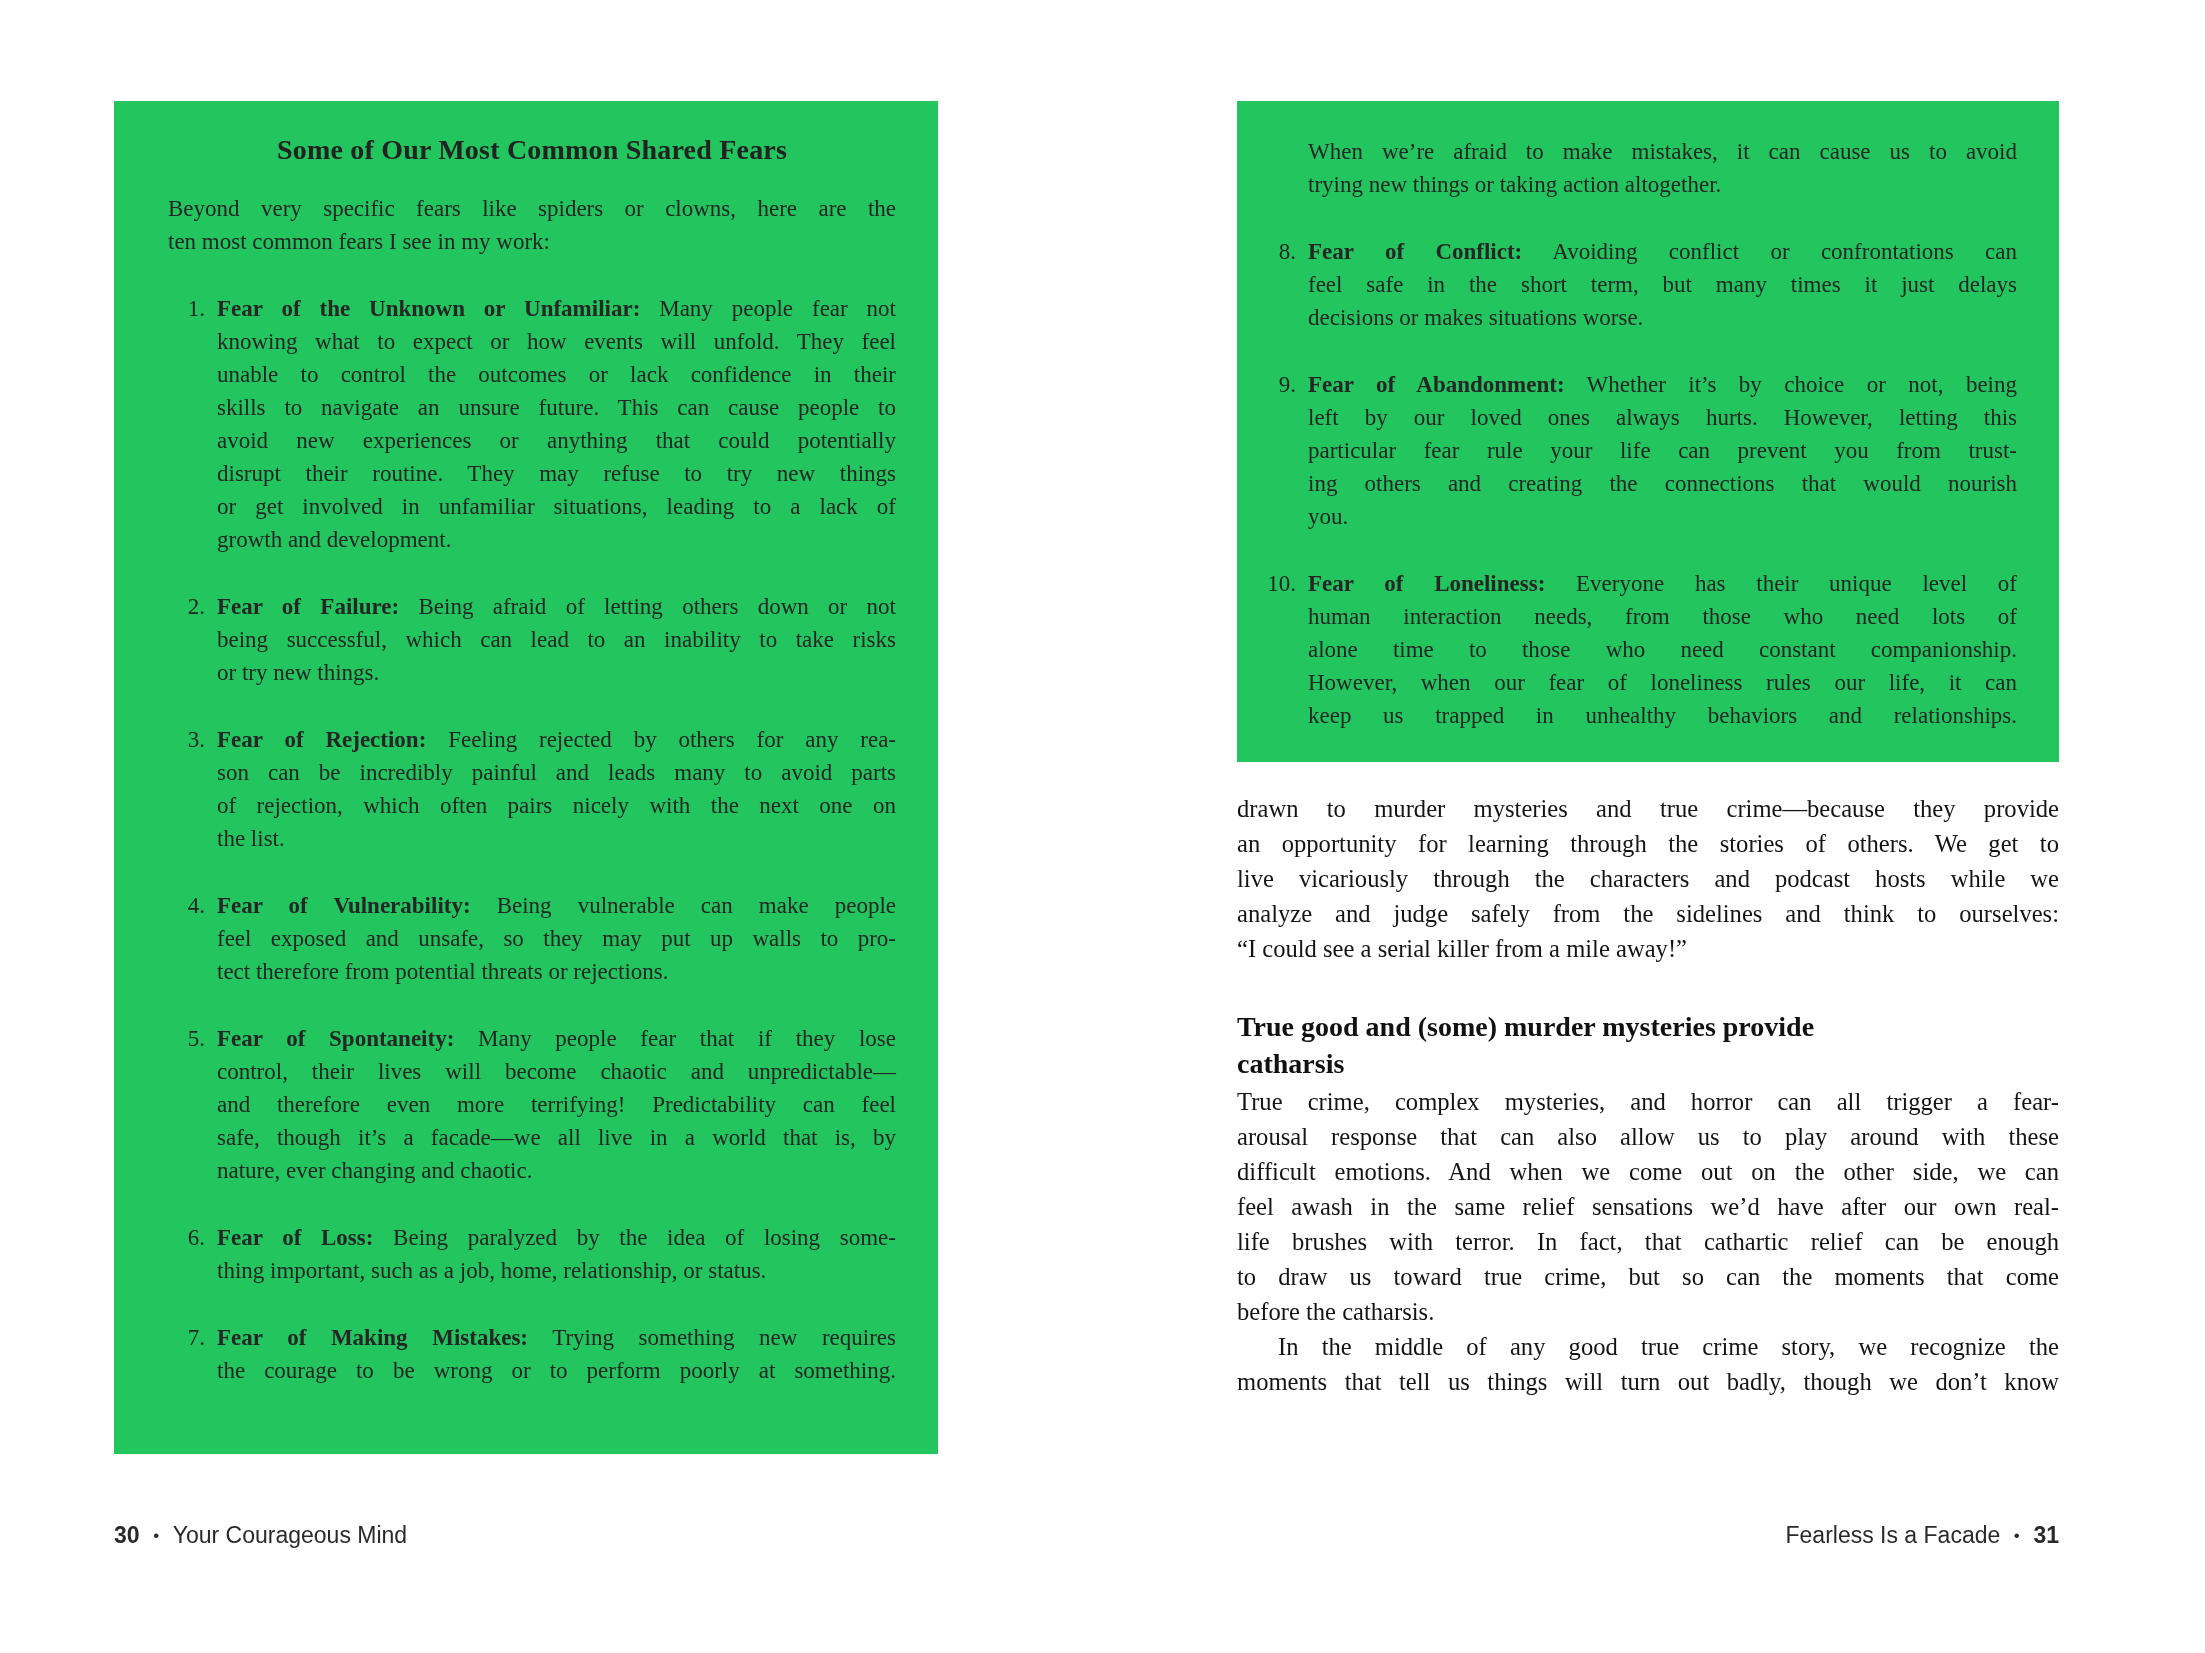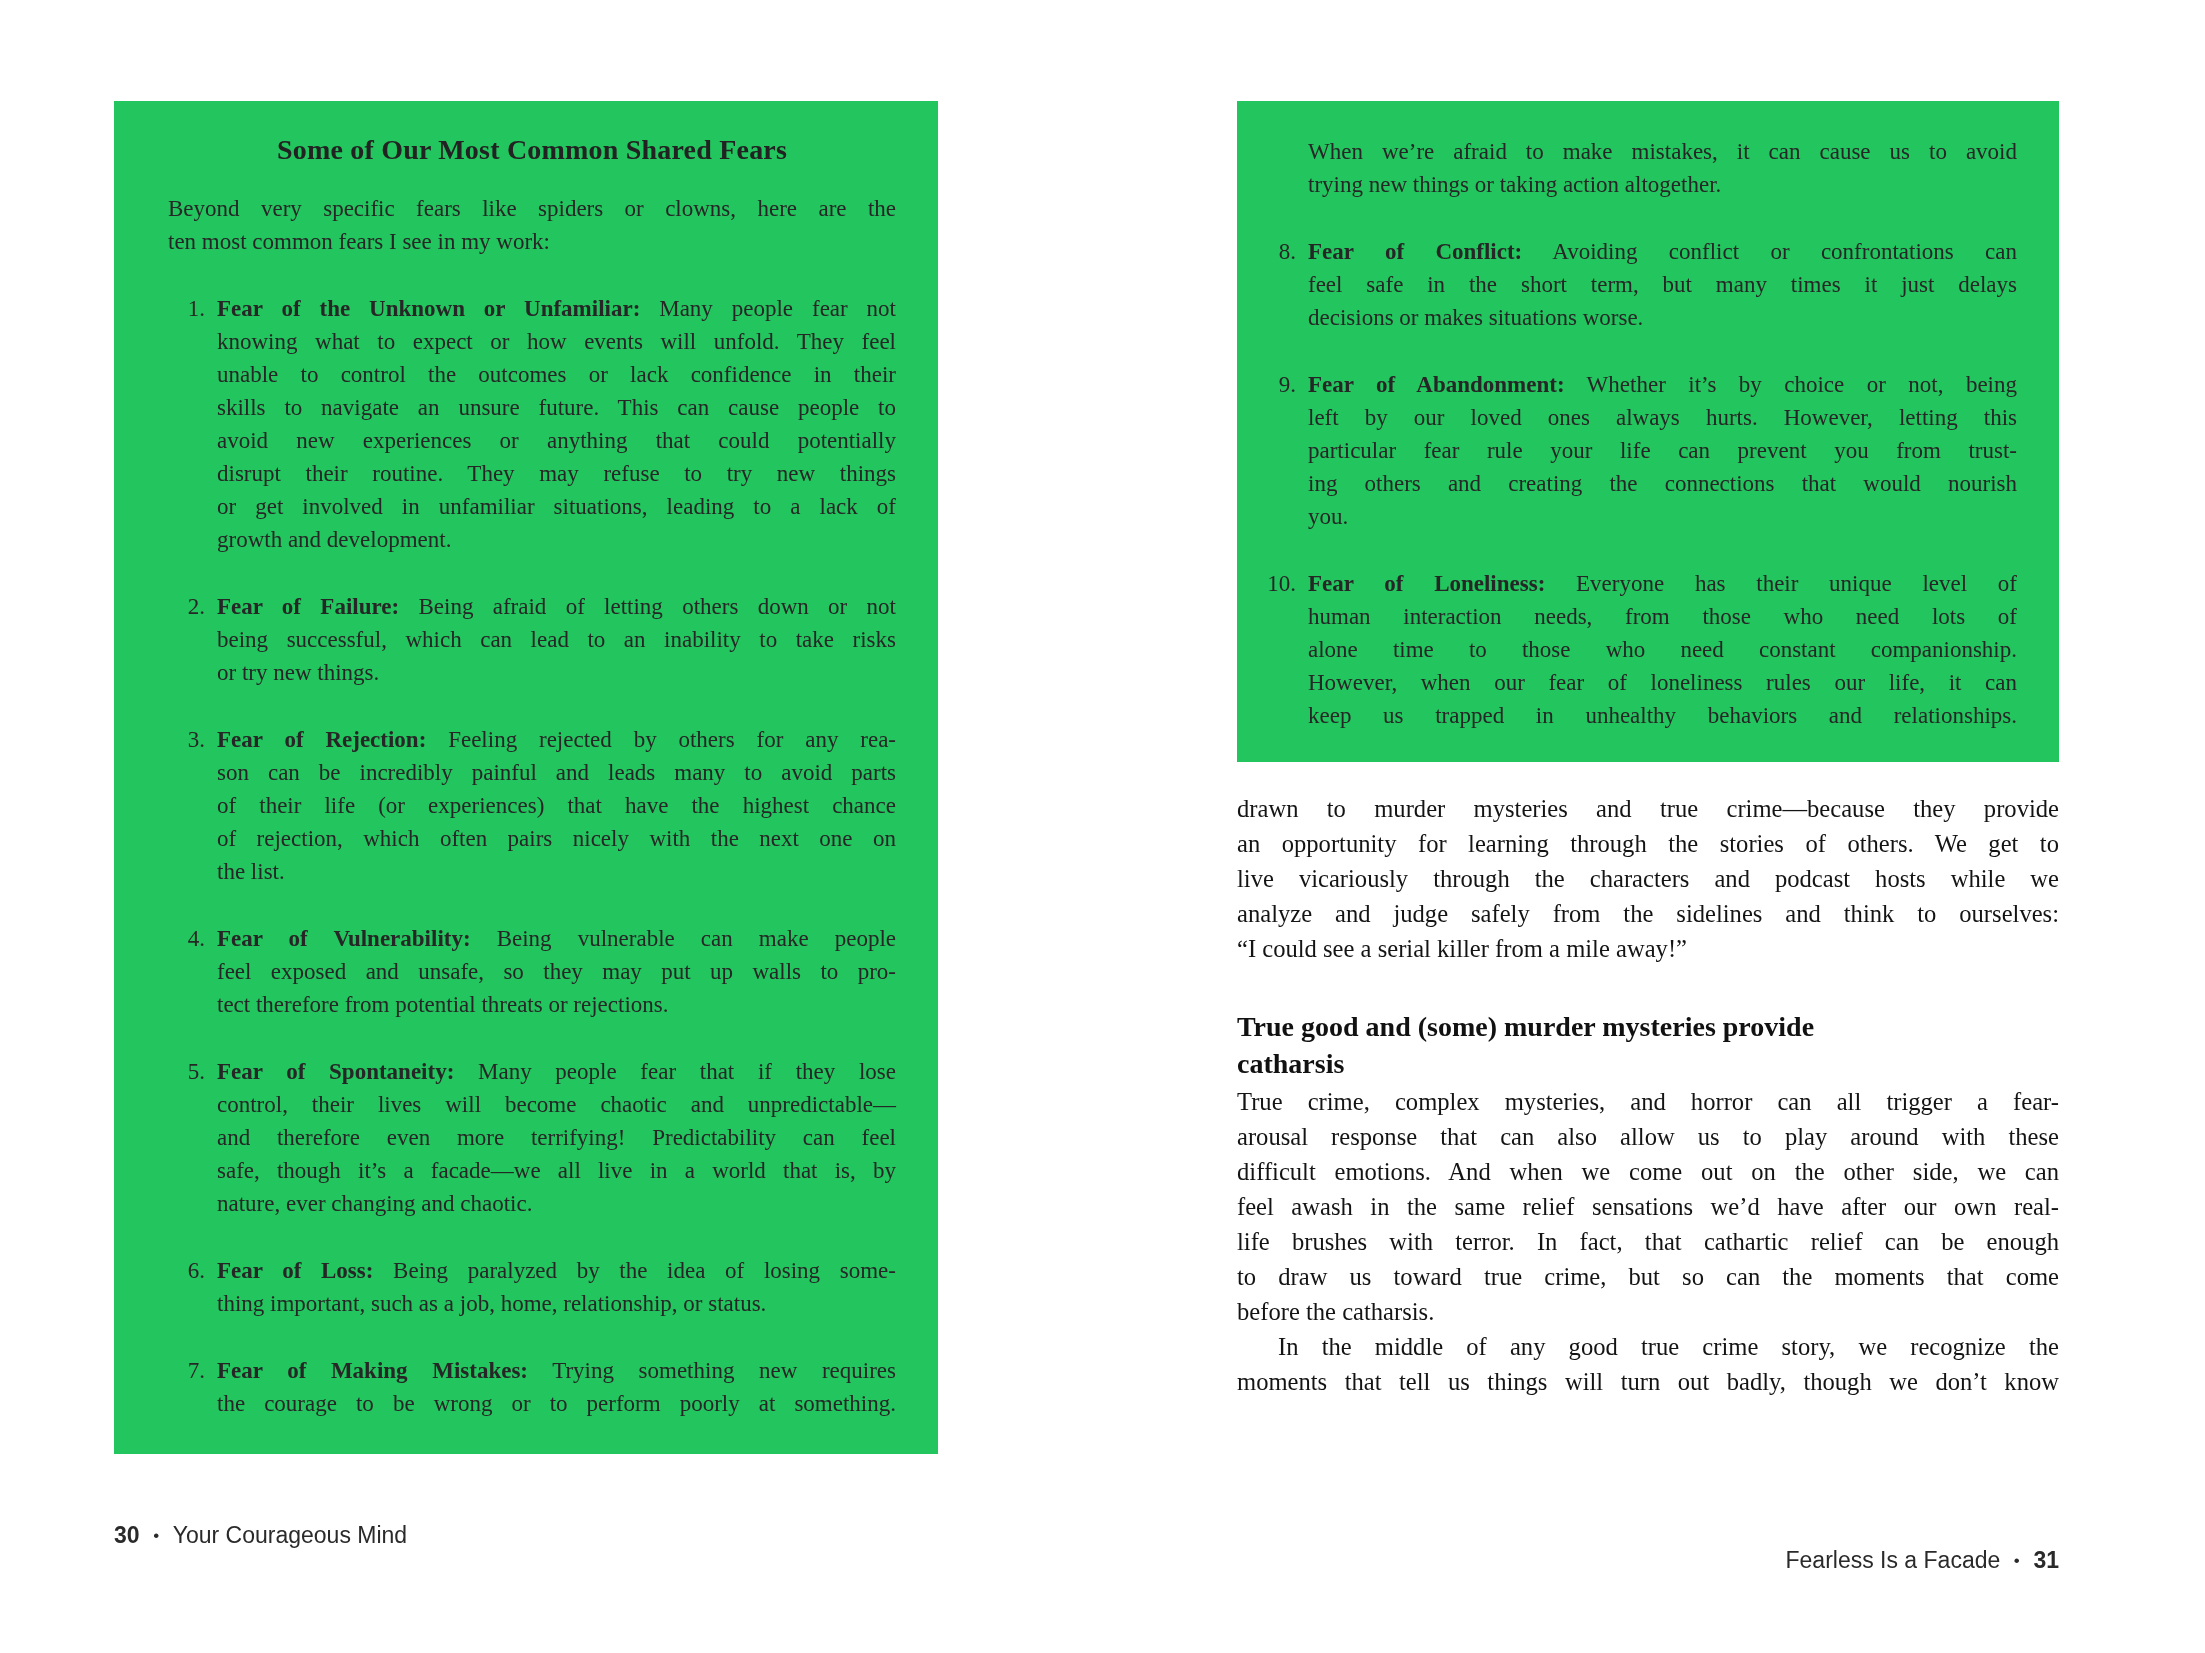--- a/index.html
+++ b/index.html
@@ -28,21 +28,21 @@
     font-family:"Liberation Serif",serif;font-size:24.6px;line-height:35px;color:#141414;
   }
   .para{margin:0;}
   .para.gap-after{margin-bottom:42px;}
   .serif-heading{
     font-size:28px;line-height:37px;font-weight:bold;margin:0 0 1.7px 0;color:#111;
   }
   .ind{text-indent:41px;}
   .foot{position:absolute;top:1520px;font-size:23px;line-height:30.5px;color:#2a2a2a;white-space:nowrap;}
   .foot.fleft{left:114px;}
-  .foot.fright{right:146px;text-align:center;margin-top:25px;}
+  .foot.fright{right:146px;text-align:center;}
   .pgnum{font-weight:bold;}
   .dot{display:inline-block;margin:0 13.6px;font-size:17px;vertical-align:2.5px;}
 </style>
 </head>
 <body>
 
 <div>
 
   <section class="graybox left sans-block">
     <h2 class="box-title">Some of Our Most Common Shared Fears</h2>
@@ -70,21 +70,20 @@
             <div class="line j"><span class="lead">Fear of Failure:</span> Being afraid of letting others down or not</div>
             <div class="line j">being successful, which can lead to an inability to take risks</div>
             <div class="line">or try new things.</div>
           </div>
         </div>
         <div class="li">
           <div class="num">3.</div>
           <div class="itext">
             <div class="line j"><span class="lead">Fear of Rejection:</span> Feeling rejected by others for any rea-</div>
             <div class="line j">son can be incredibly painful and leads many to avoid parts</div>
-            <div class="line j">of their life (or experiences) that have the highest chance</div>
             <div class="line j">of rejection, which often pairs nicely with the next one on</div>
             <div class="line">the list.</div>
           </div>
         </div>
         <div class="li">
           <div class="num">4.</div>
           <div class="itext">
             <div class="line j"><span class="lead">Fear of Vulnerability:</span> Being vulnerable can make people</div>
             <div class="line j">feel exposed and unsafe, so they may put up walls to pro-</div>
             <div class="line">tect therefore from potential threats or rejections.</div>

